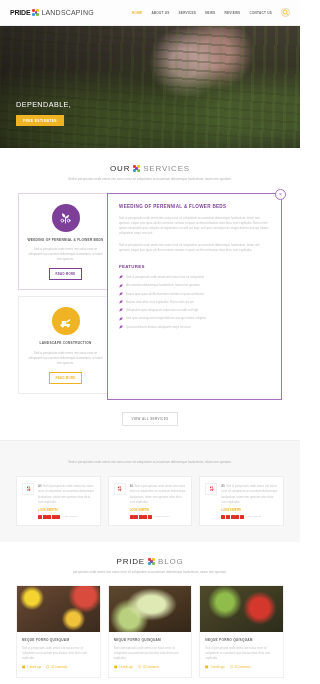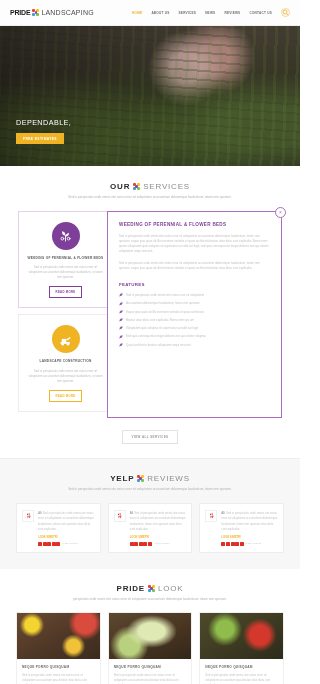--- a/index.html
+++ b/index.html
@@ -35,21 +35,21 @@
   .nav a { font-size:3.1px; letter-spacing:0.25px; color:#6f6f6f; text-decoration:none; font-weight:bold; }
   .nav a.active { color:#f0b323; }
   .nav-circle {
     width:9px; height:9px; border-radius:50%; border:1px solid #f0d79a;
     display:flex; align-items:center; justify-content:center;
     color:#f0b323; font-size:4px;
   }
 
   
   .hero {
-    height:140px; position:relative; overflow:hidden;
+    height:122px; position:relative; overflow:hidden;
     background:
       radial-gradient(circle at 62% 30%, rgba(226,188,182,0.95) 0 7%, transparent 18%),
       radial-gradient(circle at 72% 22%, rgba(214,160,152,0.85) 0 6%, transparent 16%),
       linear-gradient(170deg,#5e5348 0%,#4a4237 28%,#3b3a28 55%,#2f3324 100%);
   }
   .hero:before {
     content:""; position:absolute; inset:0;
     background:
       repeating-linear-gradient(92deg, rgba(120,150,70,0.16) 0 3px, transparent 3px 11px),
       repeating-linear-gradient(4deg, rgba(60,70,35,0.30) 0 2px, transparent 2px 9px),
@@ -68,21 +68,21 @@
     display:inline-block; margin-top:6px; background:#f0b323; color:#ffffff;
     font-size:3.3px; font-weight:bold; letter-spacing:0.4px;
     padding:3.5px 7px; border:none; cursor:pointer;
   }
 
   
   .sec-title {
     display:flex; align-items:center; justify-content:center; gap:3px;
     font-size:8px; letter-spacing:0.8px; color:#4a4a4a;
   }
-  .sec-title .st-a { font-weight:bold; color:#2b2b2b; }
+  .sec-title .st-a { font-weight:normal; color:#2b2b2b; }
   .sec-title .st-b { color:#8d8d8d; }
   .sec-sub {
     text-align:center; font-size:3.1px; color:#b2b2b2; margin-top:4px;
     line-height:1.5; padding:0 46px;
   }
 
   
   .services { background:#ffffff; padding:16px 0 14px; }
   .svc-wrap { display:flex; gap:0; padding:0 18px; margin-top:11px; position:relative; }
   .svc-left { width:95px; flex:none; }
@@ -313,31 +313,20 @@
         </ul>
       </div>
     </div>
 
     <div class="view-all-wrap">
       <button class="view-all">VIEW ALL SERVICES</button>
     </div>
   </div>
 
   <div class="yelp">
-    <div class="sec-title">
-      <span class="st-a">YELP</span>
-      <span class="flower">
-          <i></i>
-          <i></i>
-          <i></i>
-          <i></i>
-          <b></b>
-        </span>
-      <span class="st-b">REVIEWS</span>
-    </div>
     <div class="sec-sub">Sed ut perspiciatis unde omnis iste natus error sit voluptatem accusantium doloremque laudantium, totam rem aperiam.</div>
 
     <div class="yelp-grid">
       <div class="yelp-card">
         <div class="yelp-badge">
           <svg viewBox="0 0 24 24" fill="#d32323">
               <path d="M11 3 l0 9 -5 -3z"></path>
               <path d="M11 13 l-4 4 2 3 3 -4z"></path>
               <path d="M13 13 l5 -1 1 3 -5 1z"></path>
               <path d="M13 15 l4 3 -2 3 -3 -4z"></path>
@@ -420,21 +409,21 @@
   <div class="blog">
     <div class="sec-title">
       <span class="st-a">PRIDE</span>
       <span class="flower">
           <i></i>
           <i></i>
           <i></i>
           <i></i>
           <b></b>
         </span>
-      <span class="st-b">LOOK</span>
+      <span class="st-b">BLOG</span>
     </div>
     <div class="sec-sub">perspiciatis unde omnis iste natus error sit voluptatem accusantium doloremque laudantium, totam rem aperiam.</div>
 
     <div class="blog-grid">
       <div class="blog-card">
         <div class="blog-img i1"></div>
         <div class="blog-body">
           <div class="blog-title">NEQUE PORRO QUISQUAM</div>
           <div class="blog-text">Sed ut perspiciatis unde omnis iste natus error sit voluptatem accusantium ipsa beatae vitae dicta sunt explicabo.</div>
           <div class="blog-meta">

